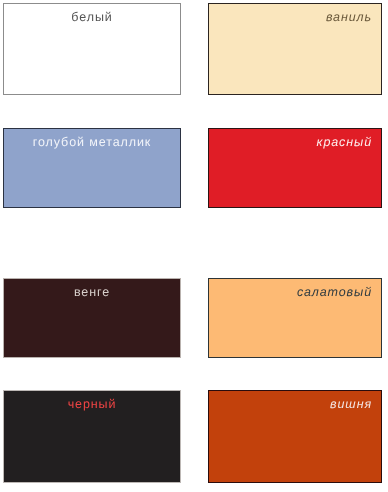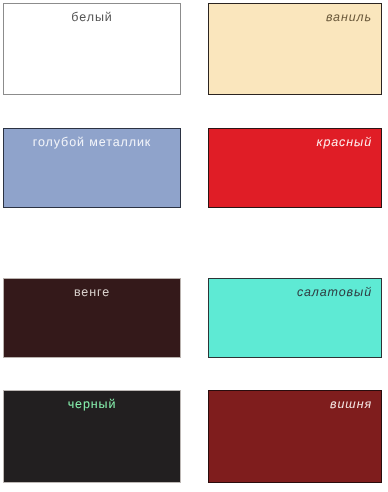--- a/index.html
+++ b/index.html
@@ -72,25 +72,25 @@
   </div>
 
   <div class="swatch col-right row-2 align-right" style="background: rgb(224, 29, 38); border: 1px solid rgb(43, 20, 20);">
     <span class="swatch-label" style="color: rgb(253, 240, 239);">красный</span>
   </div>
 
   <div class="swatch col-left row-3" style="background: rgb(52, 25, 26); border: 1px solid rgb(185, 178, 174);">
     <span class="swatch-label" style="color: rgb(216, 207, 203);">венге</span>
   </div>
 
-  <div class="swatch col-right row-3 align-right" style="background: #5eead4; border: 1px solid rgb(45, 52, 54);">
+  <div class="swatch col-right row-3 align-right" style="background: #fdba74; border: 1px solid rgb(45, 52, 54);">
     <span class="swatch-label" style="color: rgb(47, 59, 64);">салатовый</span>
   </div>
 
   <div class="swatch col-left row-4" style="background: rgb(34, 31, 32); border: 1px solid rgb(189, 184, 181);">
-    <span class="swatch-label" style="color: #86efac;">черный</span>
+    <span class="swatch-label" style="color: #ef4444;">черный</span>
   </div>
 
-  <div class="swatch col-right row-4 align-right" style="background: #7f1d1d; border: 1px solid rgb(42, 12, 13);">
+  <div class="swatch col-right row-4 align-right" style="background: #c2410c; border: 1px solid rgb(42, 12, 13);">
     <span class="swatch-label" style="color: rgb(243, 228, 226);">вишня</span>
   </div>
 
 </div>
 
 </body></html>

